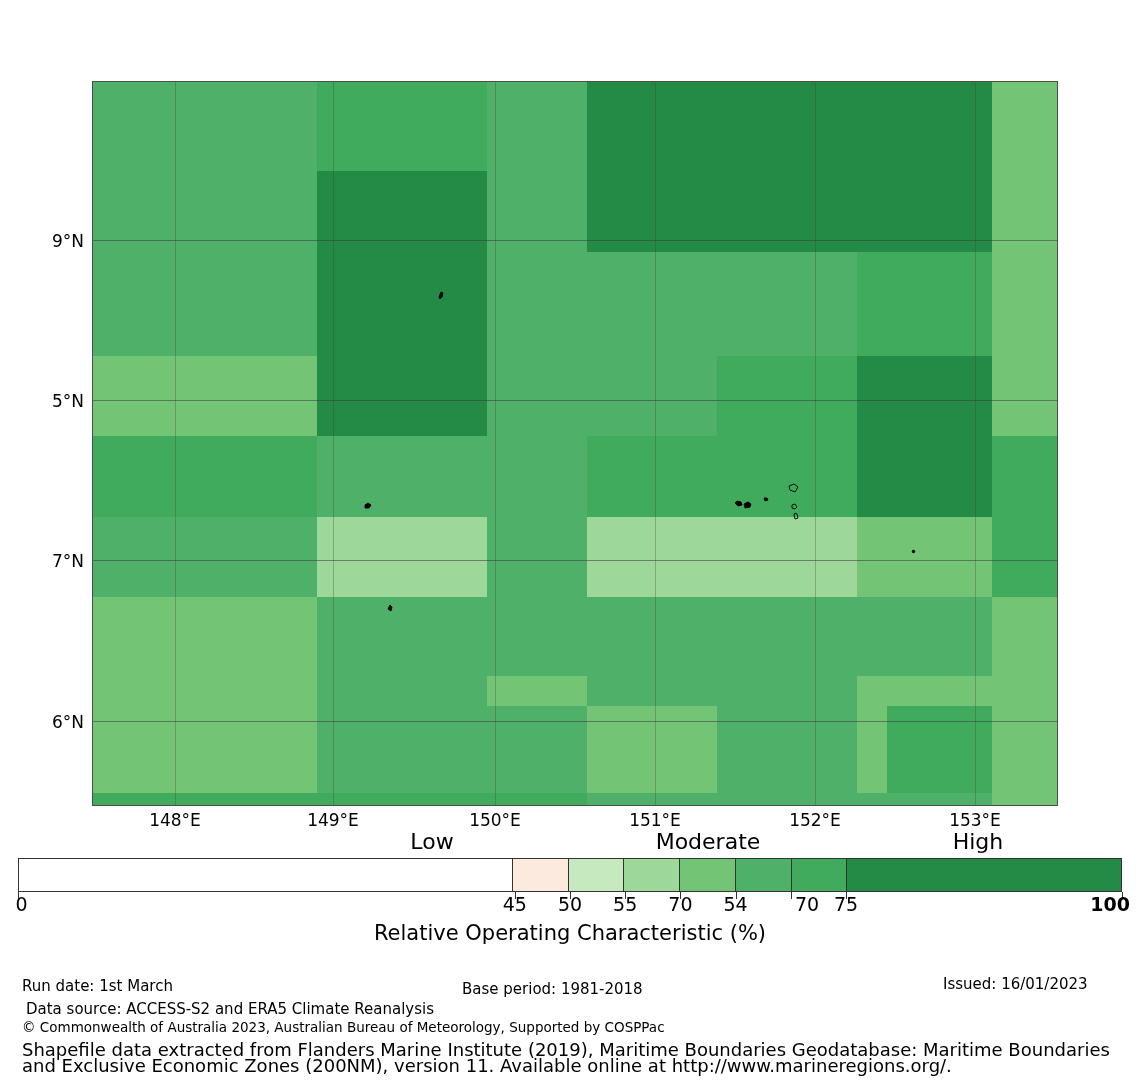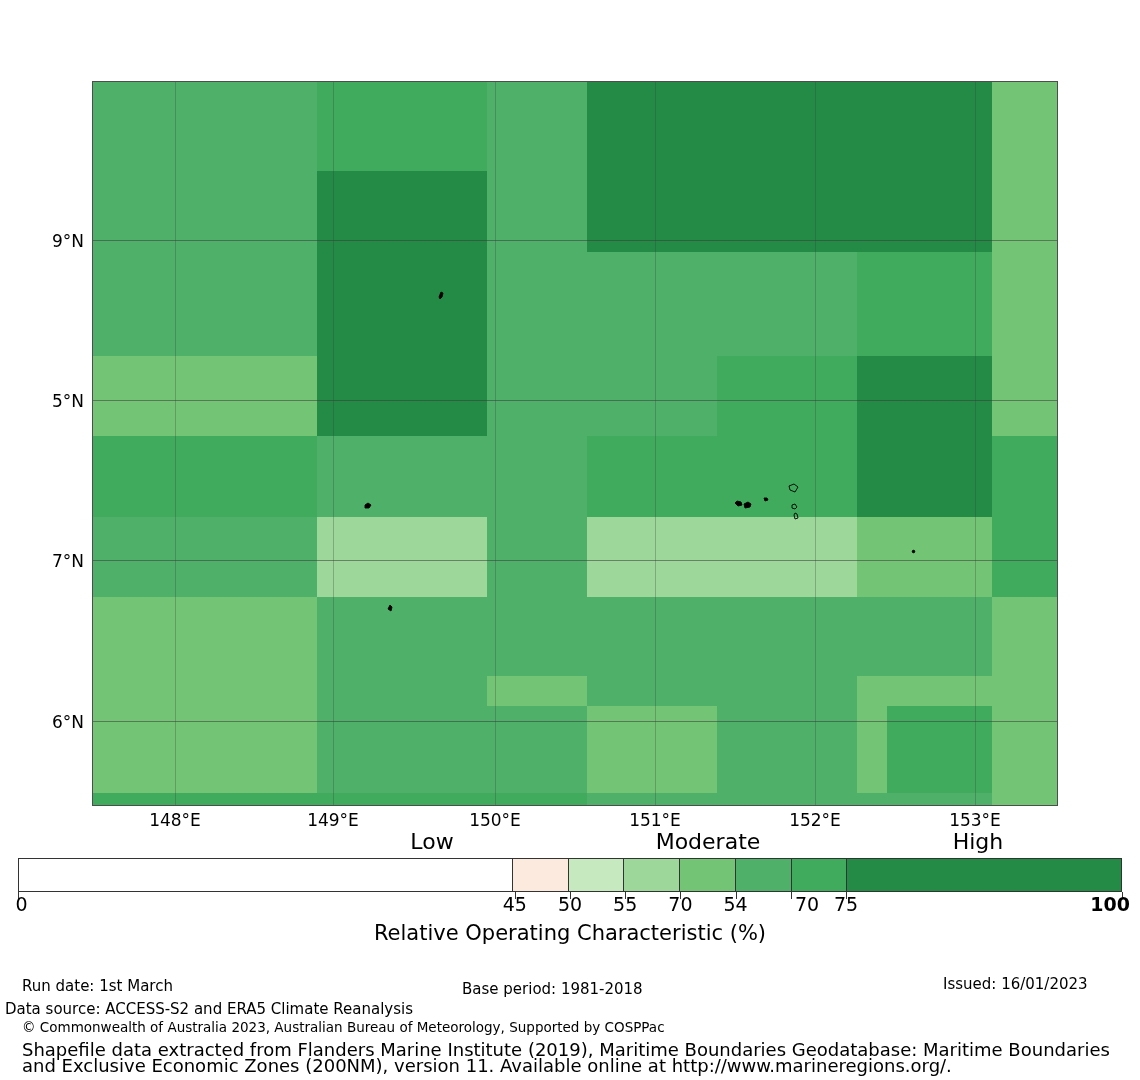--- a/index.html
+++ b/index.html
@@ -154,21 +154,21 @@
   
   .foot {
     position: absolute;
     font-size: 15px;
     line-height: 19px;
     white-space: nowrap;
   }
   #foot-run   { left: 22px;  top: 977px; }
   #foot-base  { left: 462px; top: 980px; }
   #foot-issue { left: 943px; top: 975px; }
-  #foot-src   { left: 5px;  top: 1000px; }
+  #foot-src   { left: 26px;  top: 1000px; }
   #foot-copy  { left: 22px;  top: 1018px; font-size: 13.5px; }
   #foot-shape {
     position: absolute;
     left: 22px;
     top: 1042px;
     width: 1100px;
     font-size: 18px;
     line-height: 16px;
   }
 </style>

